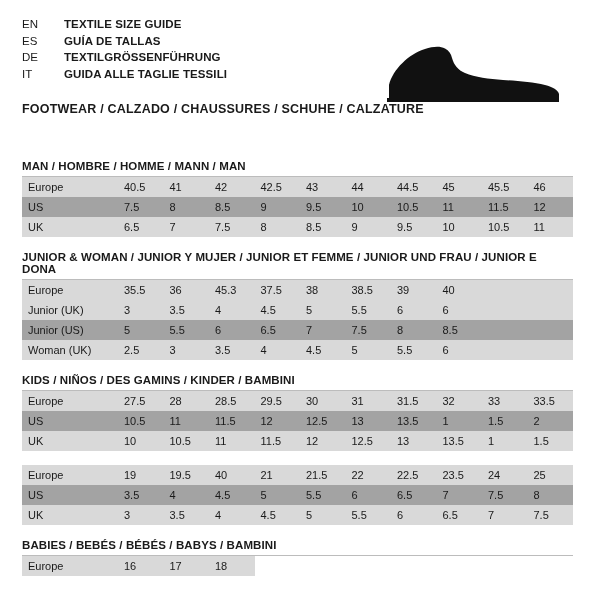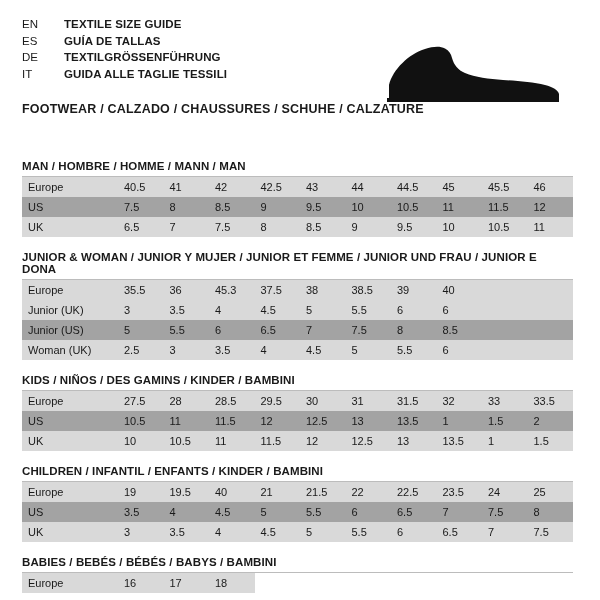--- a/index.html
+++ b/index.html
@@ -286,21 +286,20 @@
               <td>12.5</td>
               <td>13</td>
               <td>13.5</td>
               <td>1</td>
               <td>1.5</td>
             </tr>
           </tbody>
         </table>
       </div>
       <div class="section">
-        <div class="section-title">CHILDREN / INFANTIL / ENFANTS / KINDER / BAMBINI</div>
         <table class="size">
           <tbody>
             <tr class="shaded">
               <td class="rowlabel">Europe</td>
               <td>19</td>
               <td>19.5</td>
               <td>40</td>
               <td>21</td>
               <td>21.5</td>
               <td>22</td>

